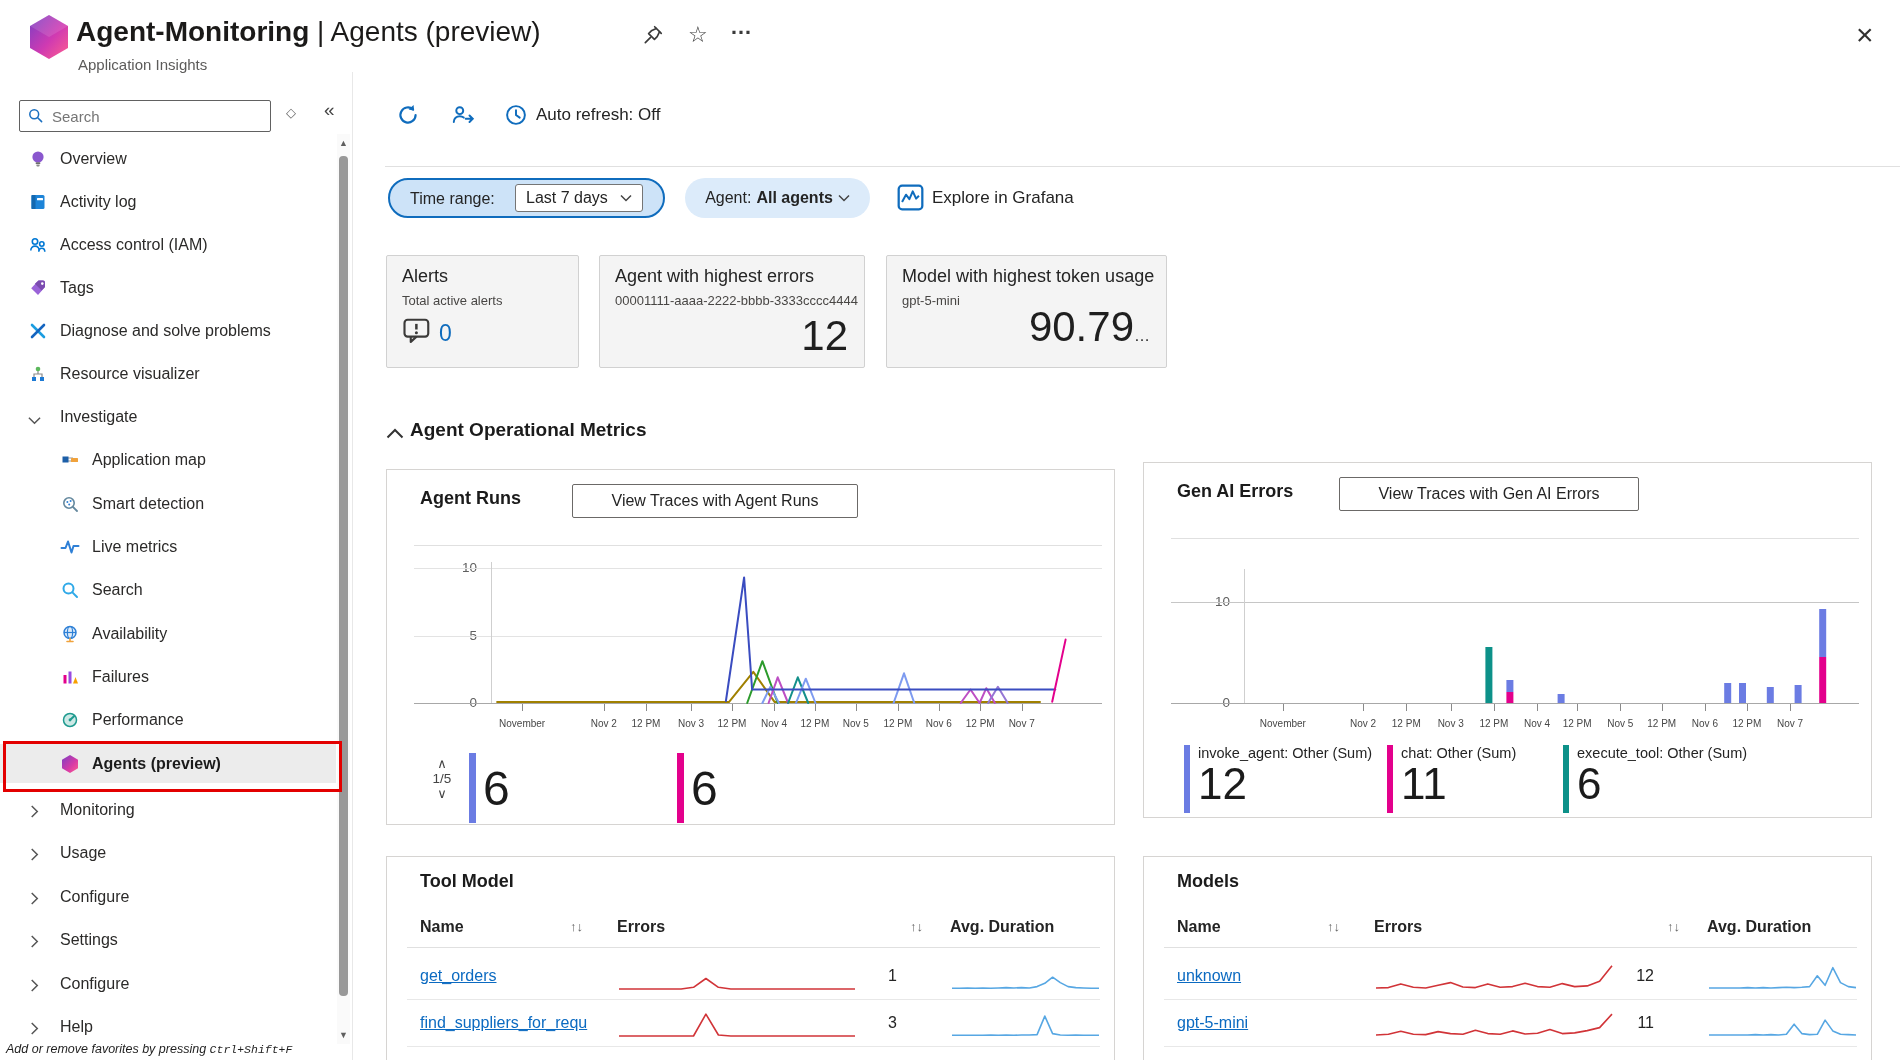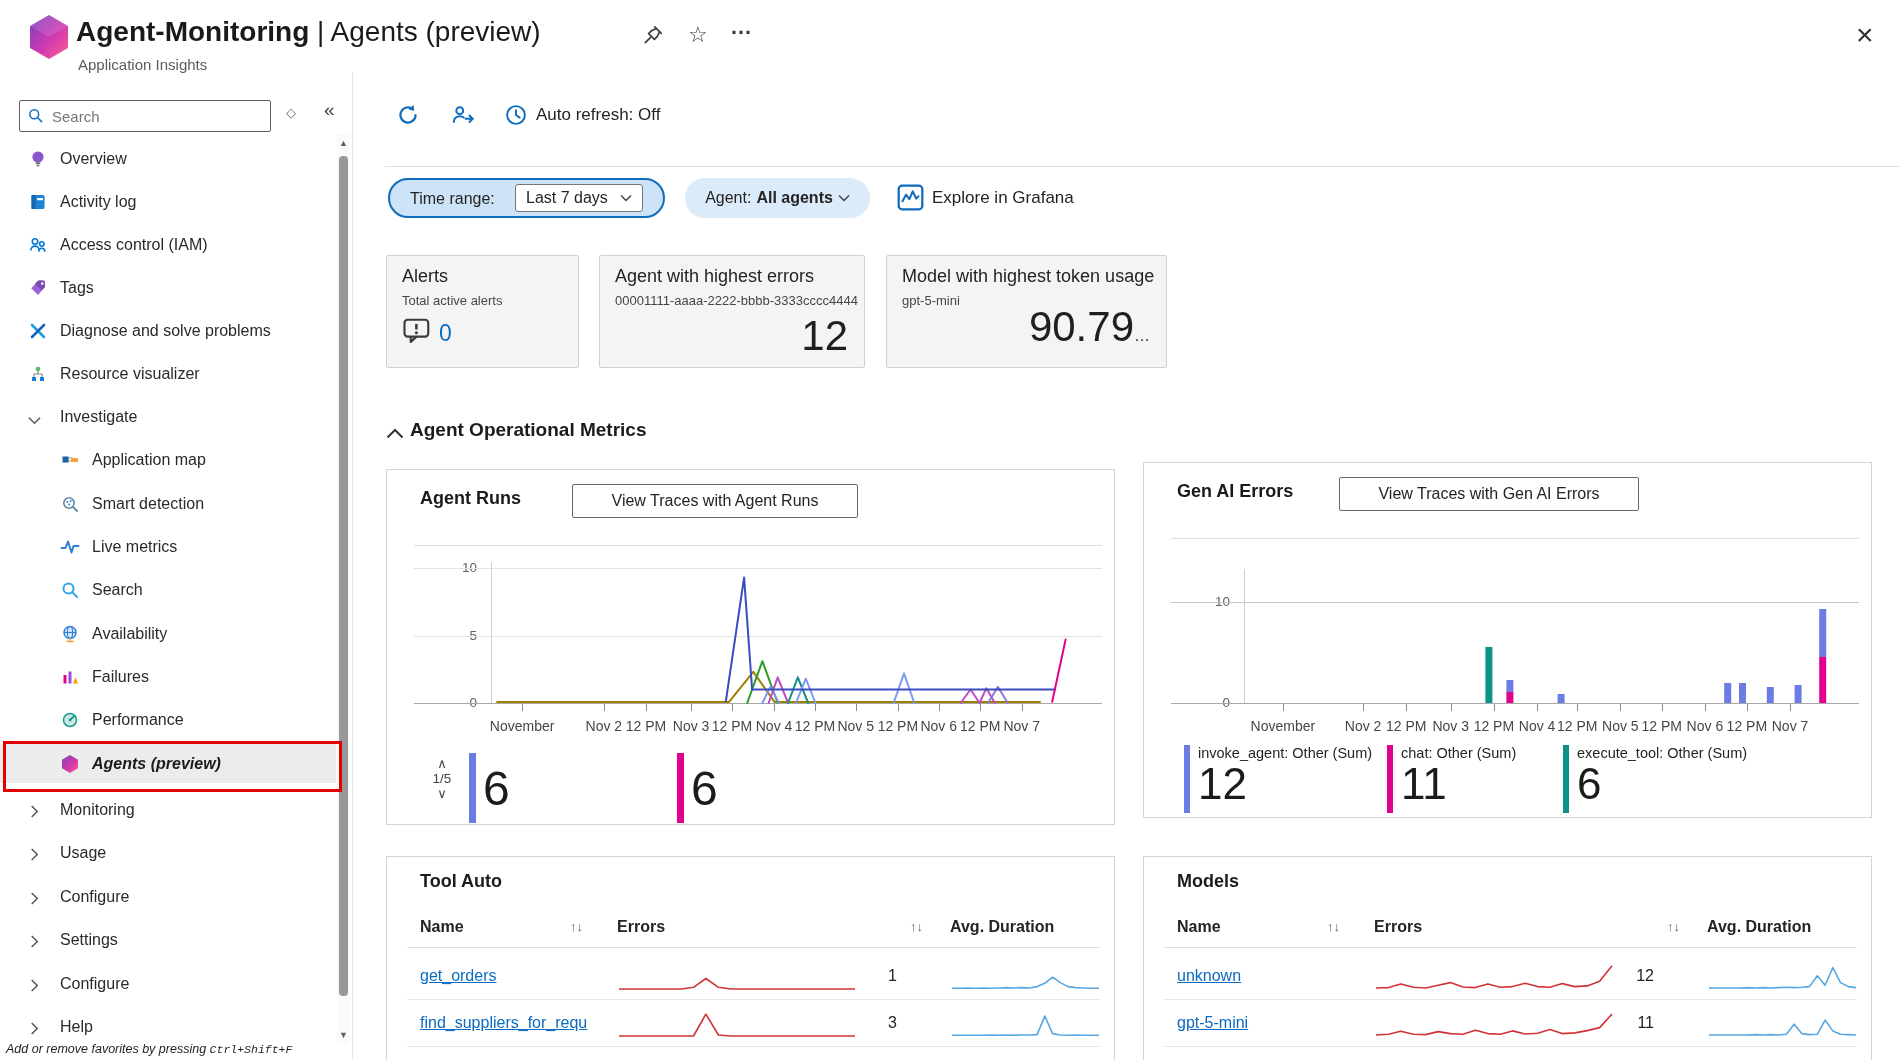--- a/index.html
+++ b/index.html
@@ -19,21 +19,21 @@
   .search-box{position:absolute;left:19px;top:28px;width:250px;height:30px;border:1px solid #616161;
       border-radius:2px;background:#fff;}
   .search-box input{position:absolute;left:30px;top:1px;width:212px;height:26px;border:0;outline:none;
       font-size:15px;font-family:"Liberation Sans",sans-serif;color:#333;}
   .nav-row{position:absolute;left:0;width:336px;height:38px;cursor:pointer;}
   .nav-ico{position:absolute;left:28px;top:9px;width:20px;height:20px;}
   .nav-label{position:absolute;left:60px;top:0;line-height:38px;font-size:16px;color:#2b2a29;white-space:nowrap;}
   .indent .nav-ico{left:60px;}
   .indent .nav-label{left:92px;}
   .selected{background:#ececec;}
-  .selected .nav-label{font-weight:700;color:#1b1b1b;font-style:italic;}
+  .selected .nav-label{font-weight:700;color:#1b1b1b;}
   .red-rect{position:absolute;left:3px;top:669px;width:333px;height:45px;border:3px solid #e30000;z-index:6;pointer-events:none;}
   .sb-track{position:absolute;left:337px;top:62px;width:13px;height:910px;background:#fafafa;}
   .sb-arrow{position:absolute;left:0;width:13px;text-align:center;font-size:9px;color:#5f5f5f;}
   .sb-thumb{position:absolute;left:2px;top:22px;width:9px;height:840px;background:#989898;border-radius:4px;}
   .footnote{position:absolute;left:6px;top:970px;font-size:12.5px;font-style:italic;color:#1f1f1f;white-space:nowrap;}
   .footnote code{font-family:"Liberation Mono",monospace;font-style:italic;font-size:11.5px;}
   
   .cmd-label{font-size:17px;color:#242424;line-height:30px;}
   
   .pill-time{left:388px;top:178px;width:277px;height:40px;border-radius:21px;background:#cde3f8;border:2px solid #0f6cbd;box-sizing:border-box;}
@@ -52,21 +52,21 @@
   .panel{position:absolute;width:729px;background:#fff;border:1px solid #d6d4d2;box-sizing:border-box;overflow:hidden;}
   .panel-title{position:absolute;left:33px;top:18px;font-size:18px;font-weight:700;color:#1b1b1b;white-space:nowrap;}
   .panel-btn{position:absolute;top:14px;height:32px;border:1px solid #6b6967;background:#fff;border-radius:2px;
       font-size:16px;color:#242424;display:flex;align-items:center;justify-content:center;cursor:pointer;white-space:nowrap;}
   .ylab{position:absolute;width:32px;text-align:right;font-size:13.5px;color:#5f5f5f;}
   .grid{position:absolute;height:1px;background:#e3e3e3;left:27px;right:12px;}
   .axis{position:absolute;height:1px;background:#a8a8a8;left:27px;right:12px;}
   .vaxis{position:absolute;width:1px;background:#cfcfcf;}
   .ticks{position:absolute;left:0;width:729px;height:42px;}
   .tick-mark{position:absolute;top:1px;width:1px;height:7px;background:#8a8a8a;}
-  .tick-label{position:absolute;top:15px;transform:translateX(-50%);font-size:14px;color:#474747;white-space:nowrap;}
+  .tick-label{position:absolute;top:15px;transform:translateX(-50%);font-size:10px;color:#474747;white-space:nowrap;}
   .pager{position:absolute;width:30px;text-align:center;color:#444;}
   .pg-btn{font-size:13px;line-height:13px;cursor:pointer;}
   .pg-num{font-size:13.5px;line-height:17px;text-align:center;}
   .legend-item{position:absolute;display:flex;align-items:center;gap:7px;}
   .lbar{display:inline-block;width:7px;height:70px;}
   .lnum{font-size:48px;color:#1b1b1b;}
   .legend-itemB{position:absolute;display:flex;align-items:flex-start;gap:8px;}
   .lbarB{display:inline-block;width:6px;height:68px;}
   .llabel{font-size:14.5px;color:#242424;white-space:nowrap;}
   .lnumB{font-size:44px;line-height:46px;color:#1b1b1b;}
@@ -490,21 +490,21 @@
     <div class="legend-itemB" style="left:419px;top:282px">
       <i class="lbarB" style="background:#0d9189"></i>
       <div>
           <div class="llabel">execute_tool: Other (Sum)</div>
       <div class="lnumB">6</div>
         </div>
     </div>
   </div>
 
   <div class="panel" style="left:386px;top:856px;height:220px">
-    <div class="panel-title" style="top:14px">Tool Auto</div>
+    <div class="panel-title" style="top:14px">Tool Model</div>
     <div class="thead">
       <span class="th" style="left:33px">Name</span>
       <span class="sort" style="left:183px">↑↓</span>
       <span class="th" style="left:230px">Errors</span>
       <span class="sort" style="left:523px">↑↓</span>
       <span class="th" style="left:563px">Avg. Duration</span>
     </div>
     <div class="hr" style="left:20px;right:14px;top:90px"></div>
     <div class="trow" style="top:96px">
       <span class="tlink">get_orders</span>

